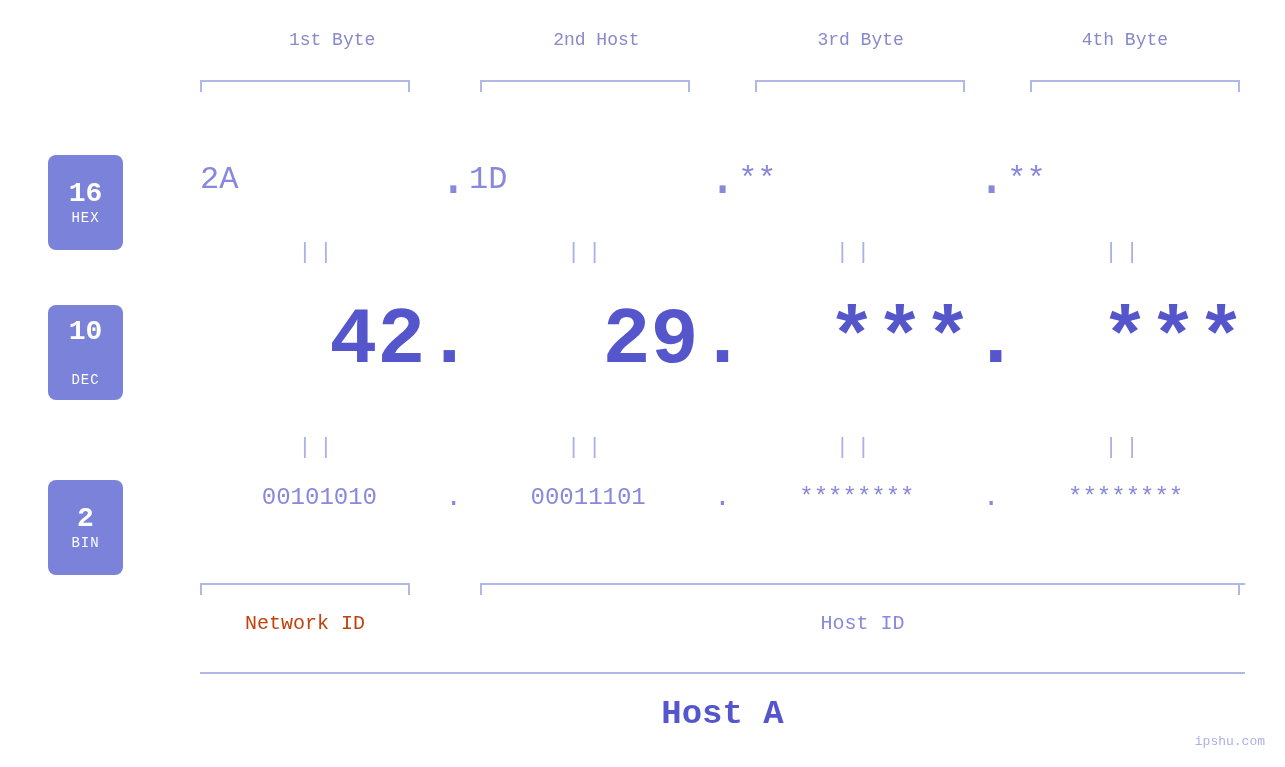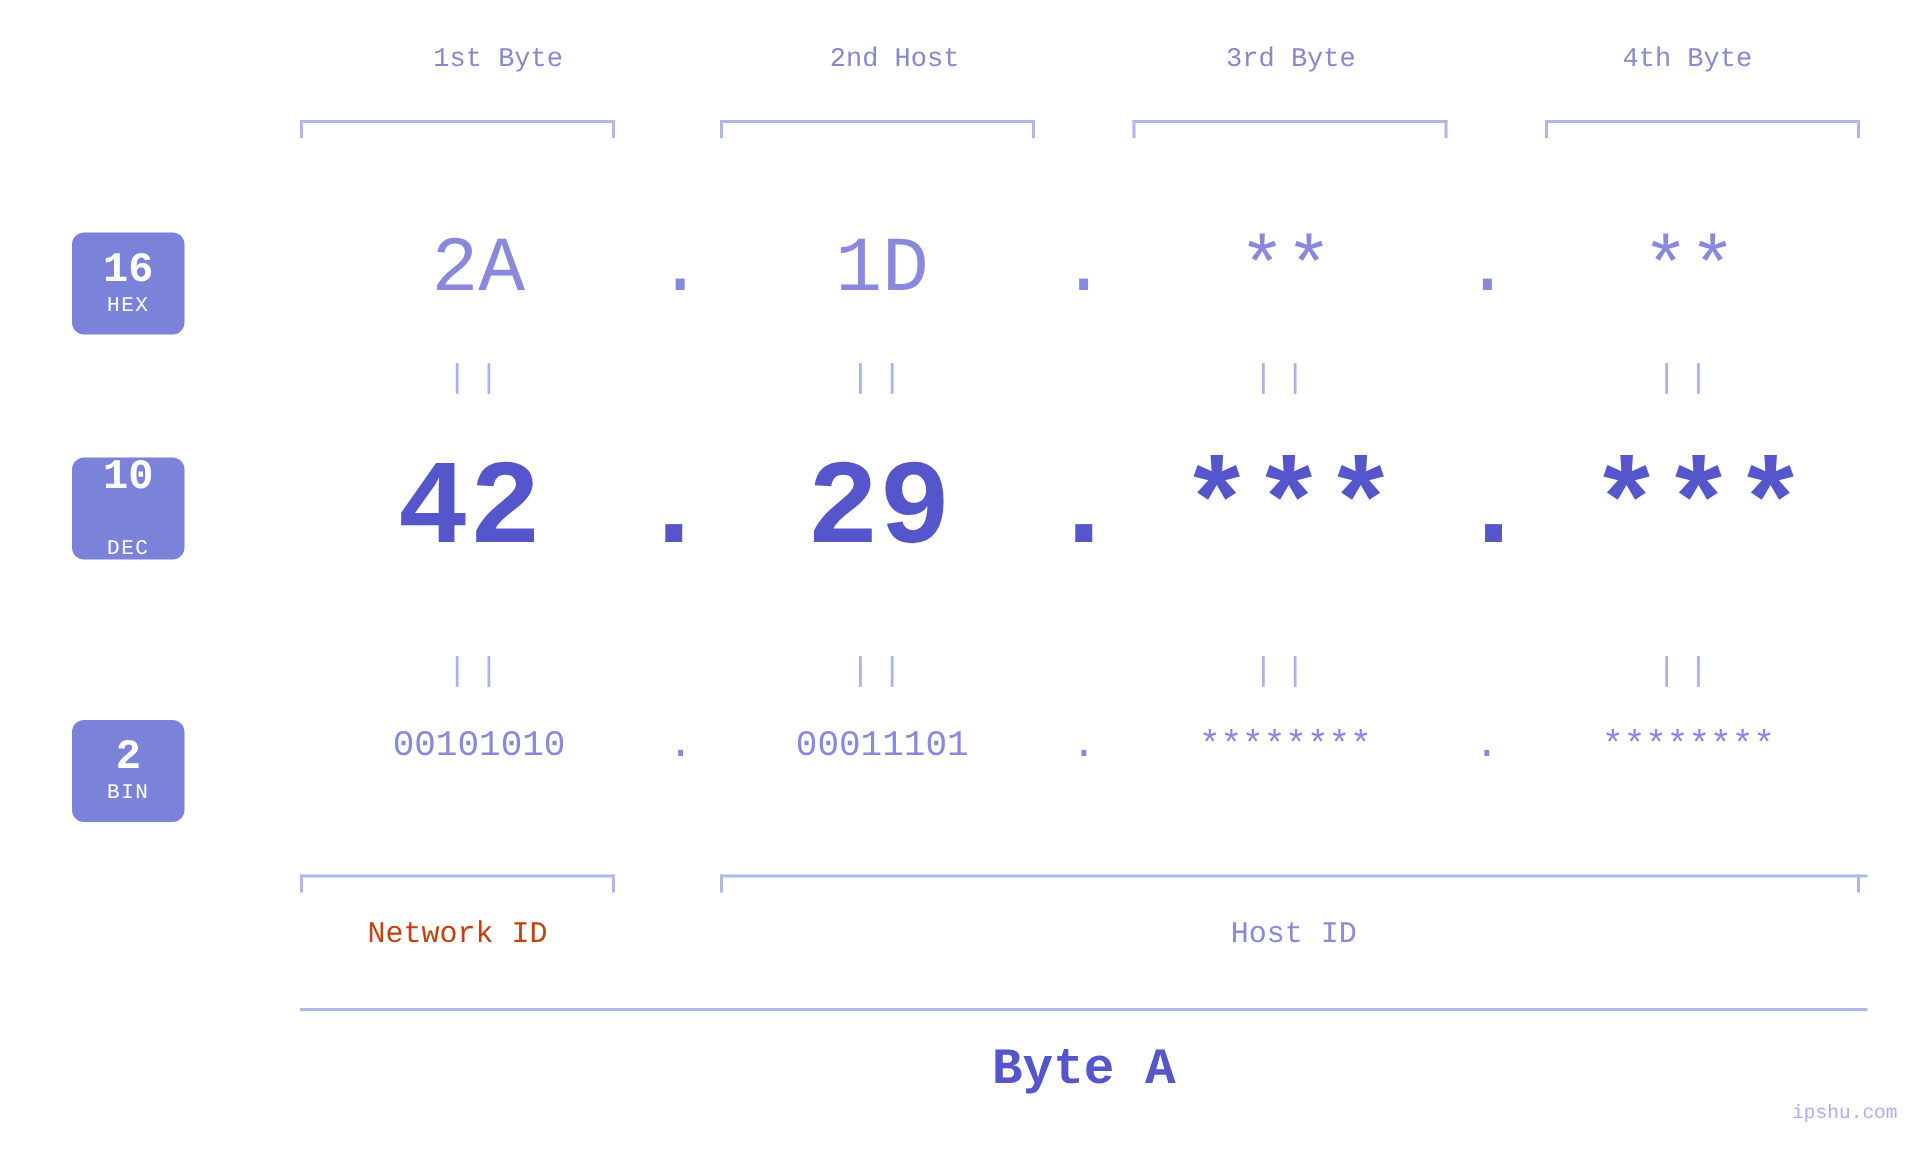--- a/index.html
+++ b/index.html
@@ -21,21 +21,21 @@
       width: 1285px;
       height: 767px;
       position: relative;
       background: #fff;
     }
 
     
     .badge {
       position: absolute;
       width: 75px;
-      height: 68px;
+      height: 95px;
       background-color: #7b82d9;
       border-radius: 8px;
       display: flex;
       flex-direction: column;
       align-items: center;
       justify-content: center;
       color: white;
       left: 48px;
     }
 
@@ -91,47 +91,46 @@
       position: absolute;
       top: 150px;
       left: 200px;
       right: 40px;
       display: flex;
       align-items: center;
     }
 
     .byte-val {
       flex: 1;
-      text-align: center;
+      color: #8888dd;
+      font-size: 32px;
+      font-family: 'Courier New', Courier, monospace;
+    }
+
+    .dot-separator {
       color: #8888dd;
       font-size: 52px;
       font-family: 'Courier New', Courier, monospace;
-    }
-
-    .dot-separator {
-      color: #8888dd;
-      font-size: 52px;
-      font-family: 'Courier New', Courier, monospace;
       flex: 0 0 30px;
       text-align: center;
     }
 
     
     .dec-row {
       position: absolute;
       top: 295px;
       left: 200px;
       right: 40px;
       display: flex;
       align-items: center;
     }
 
     .dec-val {
       flex: 1;
-      text-align: center;
+      text-align: right;
       color: #5555cc;
       font-size: 80px;
       font-weight: bold;
       font-family: 'Courier New', Courier, monospace;
     }
 
     .dot-separator-dec {
       color: #5555cc;
       font-size: 80px;
       font-weight: bold;
@@ -374,17 +373,17 @@
   <div class="vend" style="top:583px;left:480px;"></div>
   <div class="bottom-bracket-host"></div>
   <div class="vend" style="top:583px;left:1238px;"></div>
 
   <div class="network-id-label">Network ID</div>
 
   <div class="host-id-label">Host ID</div>
 
   <div class="class-bottom-line"></div>
 
-  <div class="class-a-label">Byte A</div>
+  <div class="class-a-label">Host A</div>
 
   <div class="watermark">ipshu.com</div>
 
 </div>
 
 </body></html>

